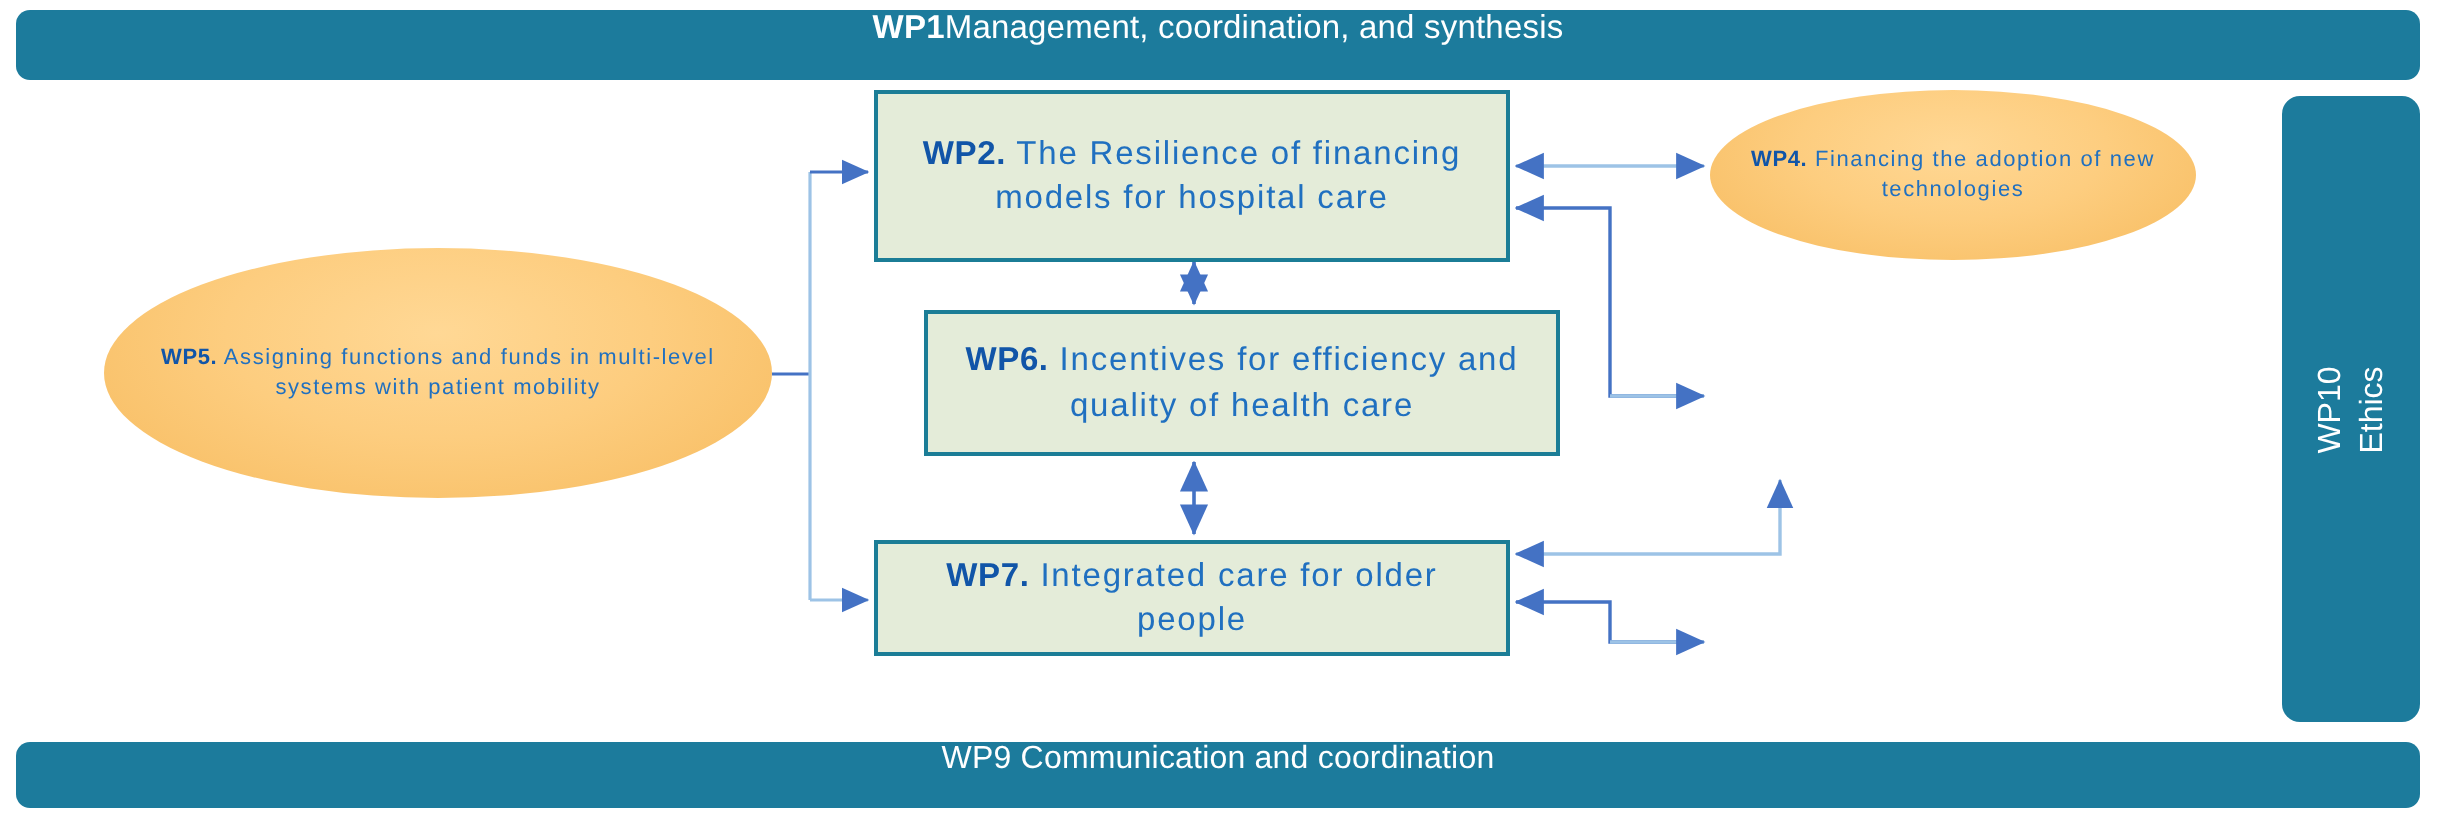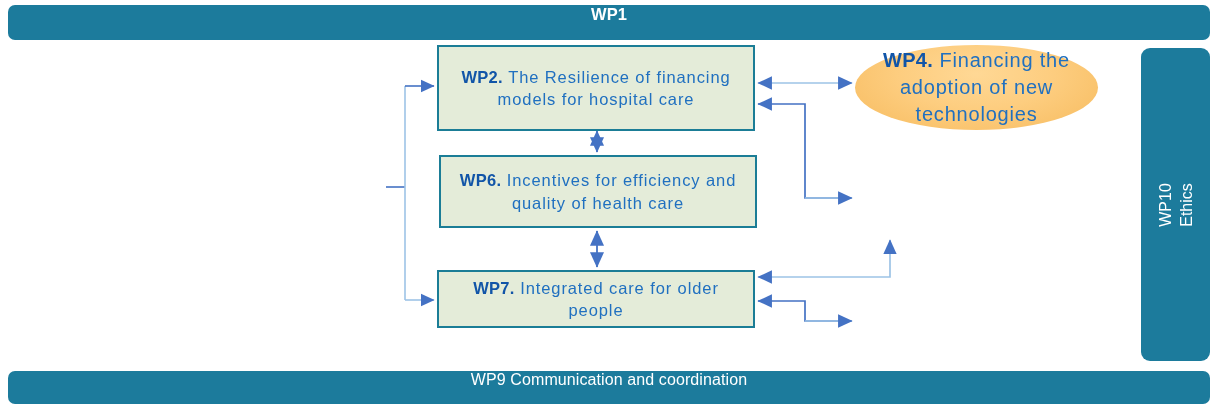--- a/index.html
+++ b/index.html
@@ -72,34 +72,34 @@
     letter-spacing: 0.9px;
     padding: 0 8px;
   }
   .pbox .wp-strong,
   .ell .wp-strong {
     font-weight: bold;
     color: #1155a8;
     letter-spacing: 0.3px;
   }
   #wp2-box { left: 437px; top: 45px;  width: 318px; height: 86px; }
-  #wp6-box { left: 439px; top: 155px; width: 318px; height: 73px; }
+  #wp6-box { left: 462px; top: 155px; width: 318px; height: 73px; }
   #wp7-box { left: 437px; top: 270px; width: 318px; height: 58px; }
 
   
   .ell {
     position: absolute;
     border-radius: 50%;
     background: radial-gradient(ellipse at 50% 34%, #ffd895 0%, #fdcd7f 45%, #f9c26b 78%, #f6bb5e 100%);
     display: flex;
     align-items: center;
     justify-content: center;
     text-align: center;
     color: #2070c0;
-    font-size: 20px;
+    font-size: 11px;
     line-height: 1.34;
     letter-spacing: 0.8px;
     padding: 0 14px;
     box-sizing: border-box;
   }
   #wp5-ell { left: 52px;  top: 124px; width: 334px; height: 125px; }
   #wp4-ell { left: 855px; top: 45px;  width: 243px; height: 85px; }
   #wp3-ell { left: 855px; top: 148px; width: 243px; height: 108px; }
   #wp8-ell { left: 855px; top: 277px; width: 243px; height: 92px; }
 
@@ -111,20 +111,21 @@
     pointer-events: none;
   }
 </style>
 </head>
 <body>
 
 <div id="canvas">
 
   <div class="banner" id="banner-top">
     <span class="wp-strong">WP1</span>
+      <span> Management, coordination,  and synthesis</span>
   </div>
 
   <svg id="links" viewBox="0 0 1219 409">
     <defs>
       <marker id="arrHeadDark" markerWidth="9" markerHeight="9" refX="8.2" refY="4.5" orient="auto">
         <path d="M0,0.6 L8.6,4.5 L0,8.4 Z" fill="#4472c4"></path>
       </marker>
       <marker id="arrTailDark" markerWidth="9" markerHeight="9" refX="0.4" refY="4.5" orient="auto">
         <path d="M8.6,0.6 L0,4.5 L8.6,8.4 Z" fill="#4472c4"></path>
       </marker>
@@ -175,20 +176,25 @@
       <span class="wp-strong">WP6.</span><span> Incentives for efficiency and quality of health care</span>
     </div>
   </div>
 
   <div class="pbox" id="wp7-box">
     <div>
       <span class="wp-strong">WP7.</span><span> Integrated care for older people</span>
     </div>
   </div>
 
+  <div class="ell" id="wp5-ell">
+    <div>
+      <span class="wp-strong">WP5.</span><span> Assigning functions and funds in multi-level systems with patient mobility</span>
+    </div>
+  </div>
 
   <div class="ell" id="wp4-ell">
     <div>
       <span class="wp-strong">WP4.</span><span> Financing the adoption of new technologies</span>
     </div>
   </div>
 
 
 
   <div id="wp10-bar">

